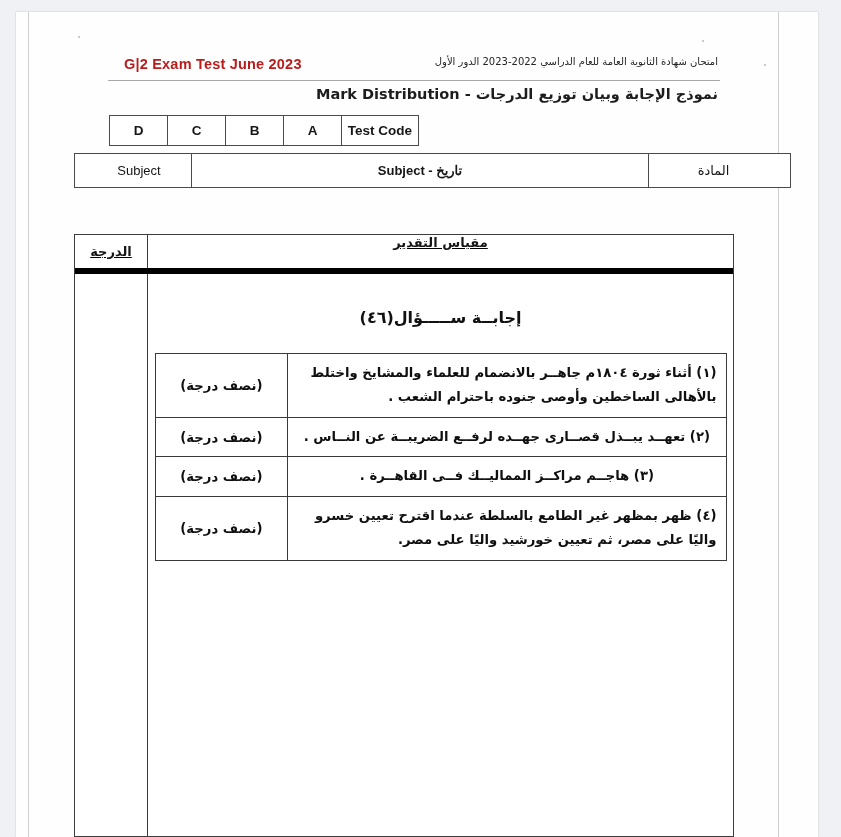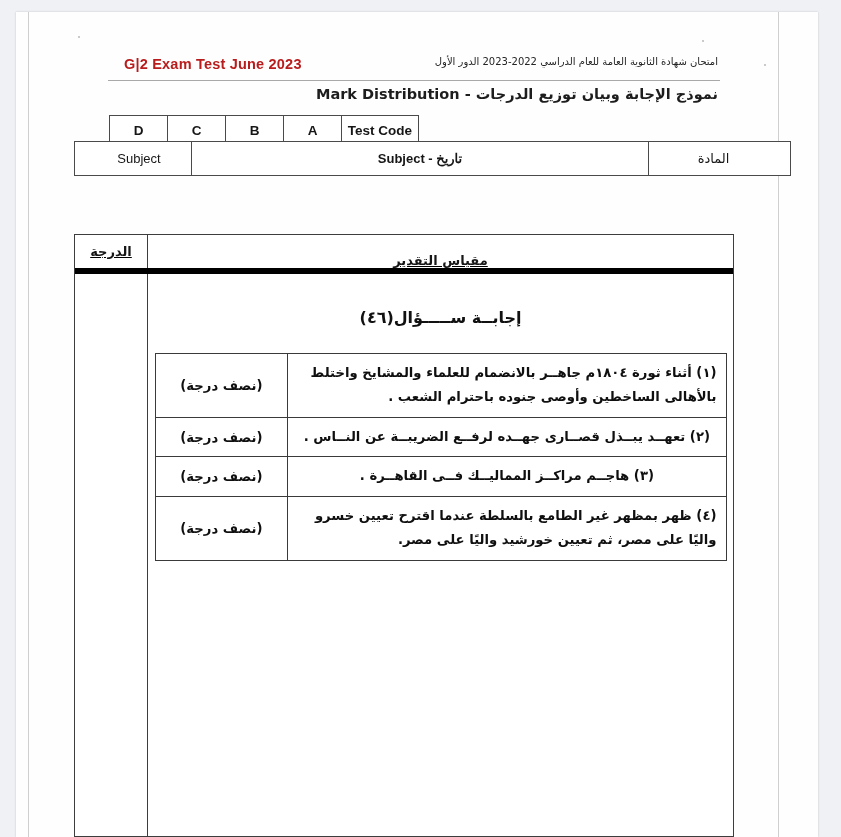--- a/index.html
+++ b/index.html
@@ -122,21 +122,21 @@
   
   #testcode-table { left: 93px; top: 103px; }
   #testcode-table td {
     height: 29px;
     font-size: 13.5px;
   }
   #testcode-table td.code-cell { width: 57px; }
   #testcode-table td.code-label { width: 76px; }
 
   
-  #info-table { left: 58px; top: 129px; }
+  #info-table { left: 58px; top: 141px; }
   #info-table td { height: 33px; font-size: 13px; }
   .c-sub-en   { width: 104px; text-align: left; padding-left: 12px !important; font-weight: normal; }
   .c-sub-val  { width: 456px; font-size: 14px; }
   .c-sub-ar   { width: 129px; text-align: right; padding-right: 12px !important; font-weight: normal; }
 
   .c-qmark-en { width: 104px; text-align: left; padding-left: 12px !important; font-weight: normal; }
   .c-qmark-v  { width: 123px; }
   .c-qmark-ar { width: 110px; font-weight: normal; }
   .c-qno-en   { width: 110px; }
   .c-qno-v    { width: 80px; }
@@ -155,21 +155,21 @@
   }
   .main-head {
     display: flex;
     height: 33px;
     border-bottom: 6px solid #000000;
     text-decoration: underline;
   }
   .main-head .h-scale {
     flex: 1 1 auto;
     display: flex;
-    align-items: flex-end;
+    align-items: flex-start;
     justify-content: center;
     border-left: 1px solid #3d3d3d;
     order: 2;
   }
   .main-head .h-mark {
     width: 72px;
     display: flex;
     align-items: center;
     justify-content: center;
     order: 1;

